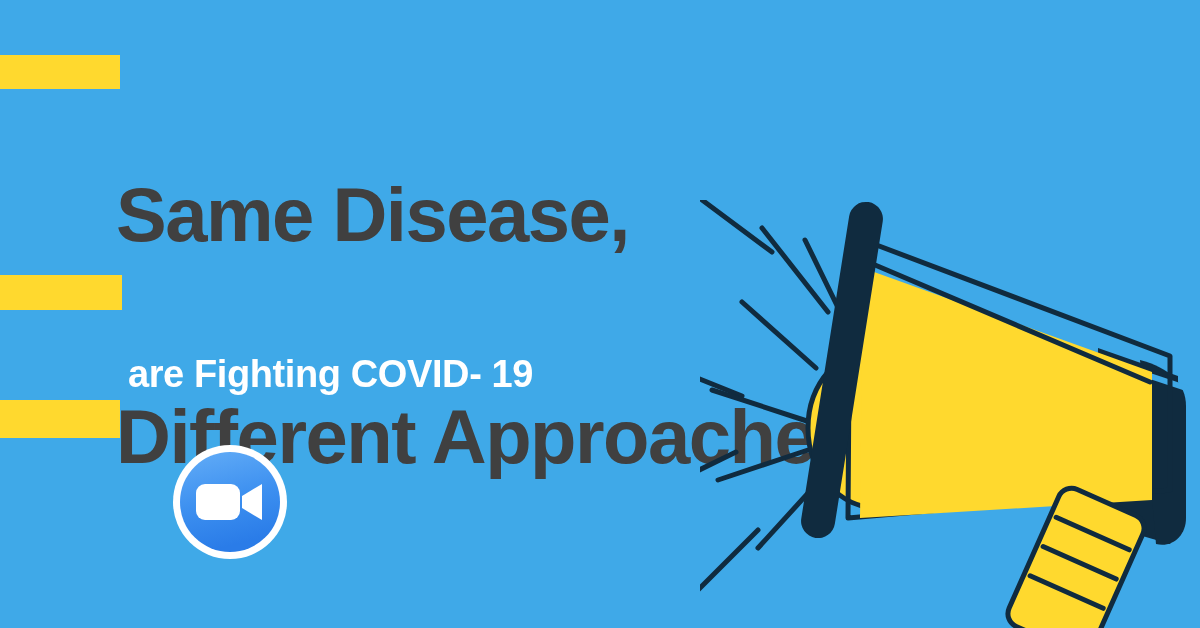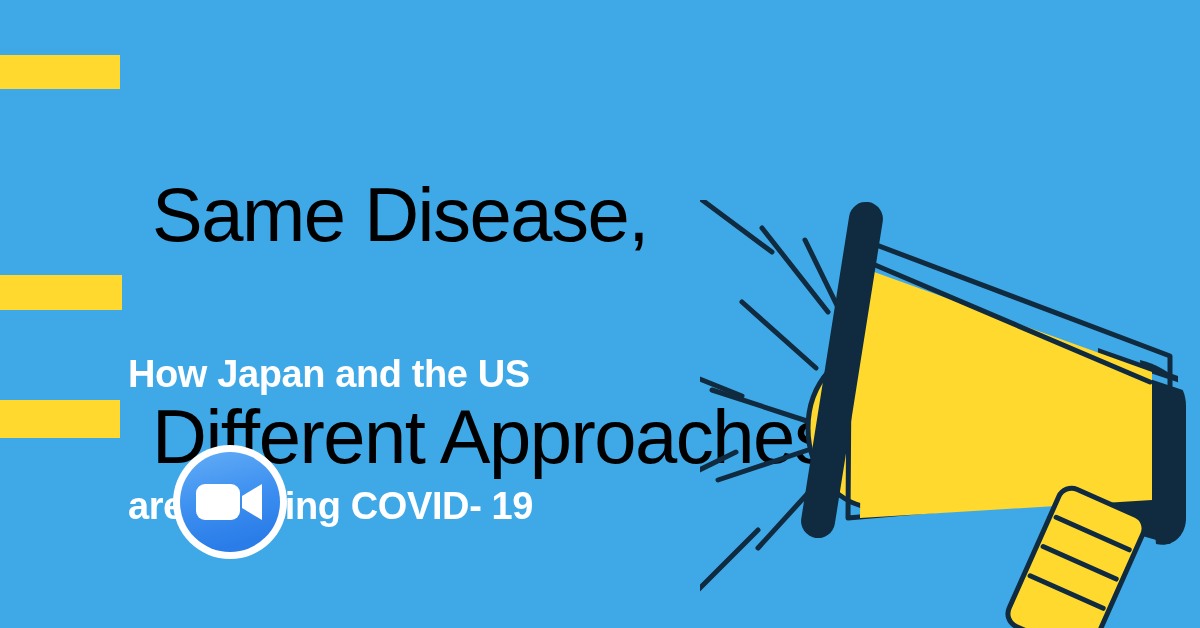--- a/index.html
+++ b/index.html
@@ -29,27 +29,26 @@
   #accent-bar-1 { top: 55px;  width: 120px; height: 34px; }
   #accent-bar-2 { top: 275px; width: 122px; height: 35px; }
   #accent-bar-3 { top: 400px; width: 120px; height: 38px; }
 
   
   #headline {
     position: absolute;
     left: 116px;
     top: 30px;
     width: 900px;
-    color: #000000;
+    color: #404040;
     font-size: 76px;
     line-height: 74px;
-    font-weight: normal;
+    font-weight: bold;
     letter-spacing: -1.5px;
     white-space: pre;
-    margin-left: 36px;
   }
   .headline-line { display: block; }
 
   
   #subtitle {
     position: absolute;
     left: 128px;
     top: 264px;
     width: 700px;
     color: #FFFFFF;
@@ -87,21 +86,20 @@
   <div class="accent-bar" id="accent-bar-1"></div>
   <div class="accent-bar" id="accent-bar-2"></div>
   <div class="accent-bar" id="accent-bar-3"></div>
 
   <div id="headline">
     <span class="headline-line">Same Disease,</span>
     <span class="headline-line">Different Approaches</span>
   </div>
 
   <div id="subtitle">
-    <span class="subtitle-line">How Japan and the US</span>
     <span class="subtitle-line">are Fighting COVID- 19</span>
   </div>
 
   <svg id="zoom-logo" viewBox="0 0 116 116">
     <defs>
       <linearGradient id="zoomGrad" x1="0" y1="0" x2="0.25" y2="1">
         <stop offset="0%" stop-color="#63ADF7"></stop>
         <stop offset="55%" stop-color="#3D90F0"></stop>
         <stop offset="100%" stop-color="#2A7CE8"></stop>
       </linearGradient>

